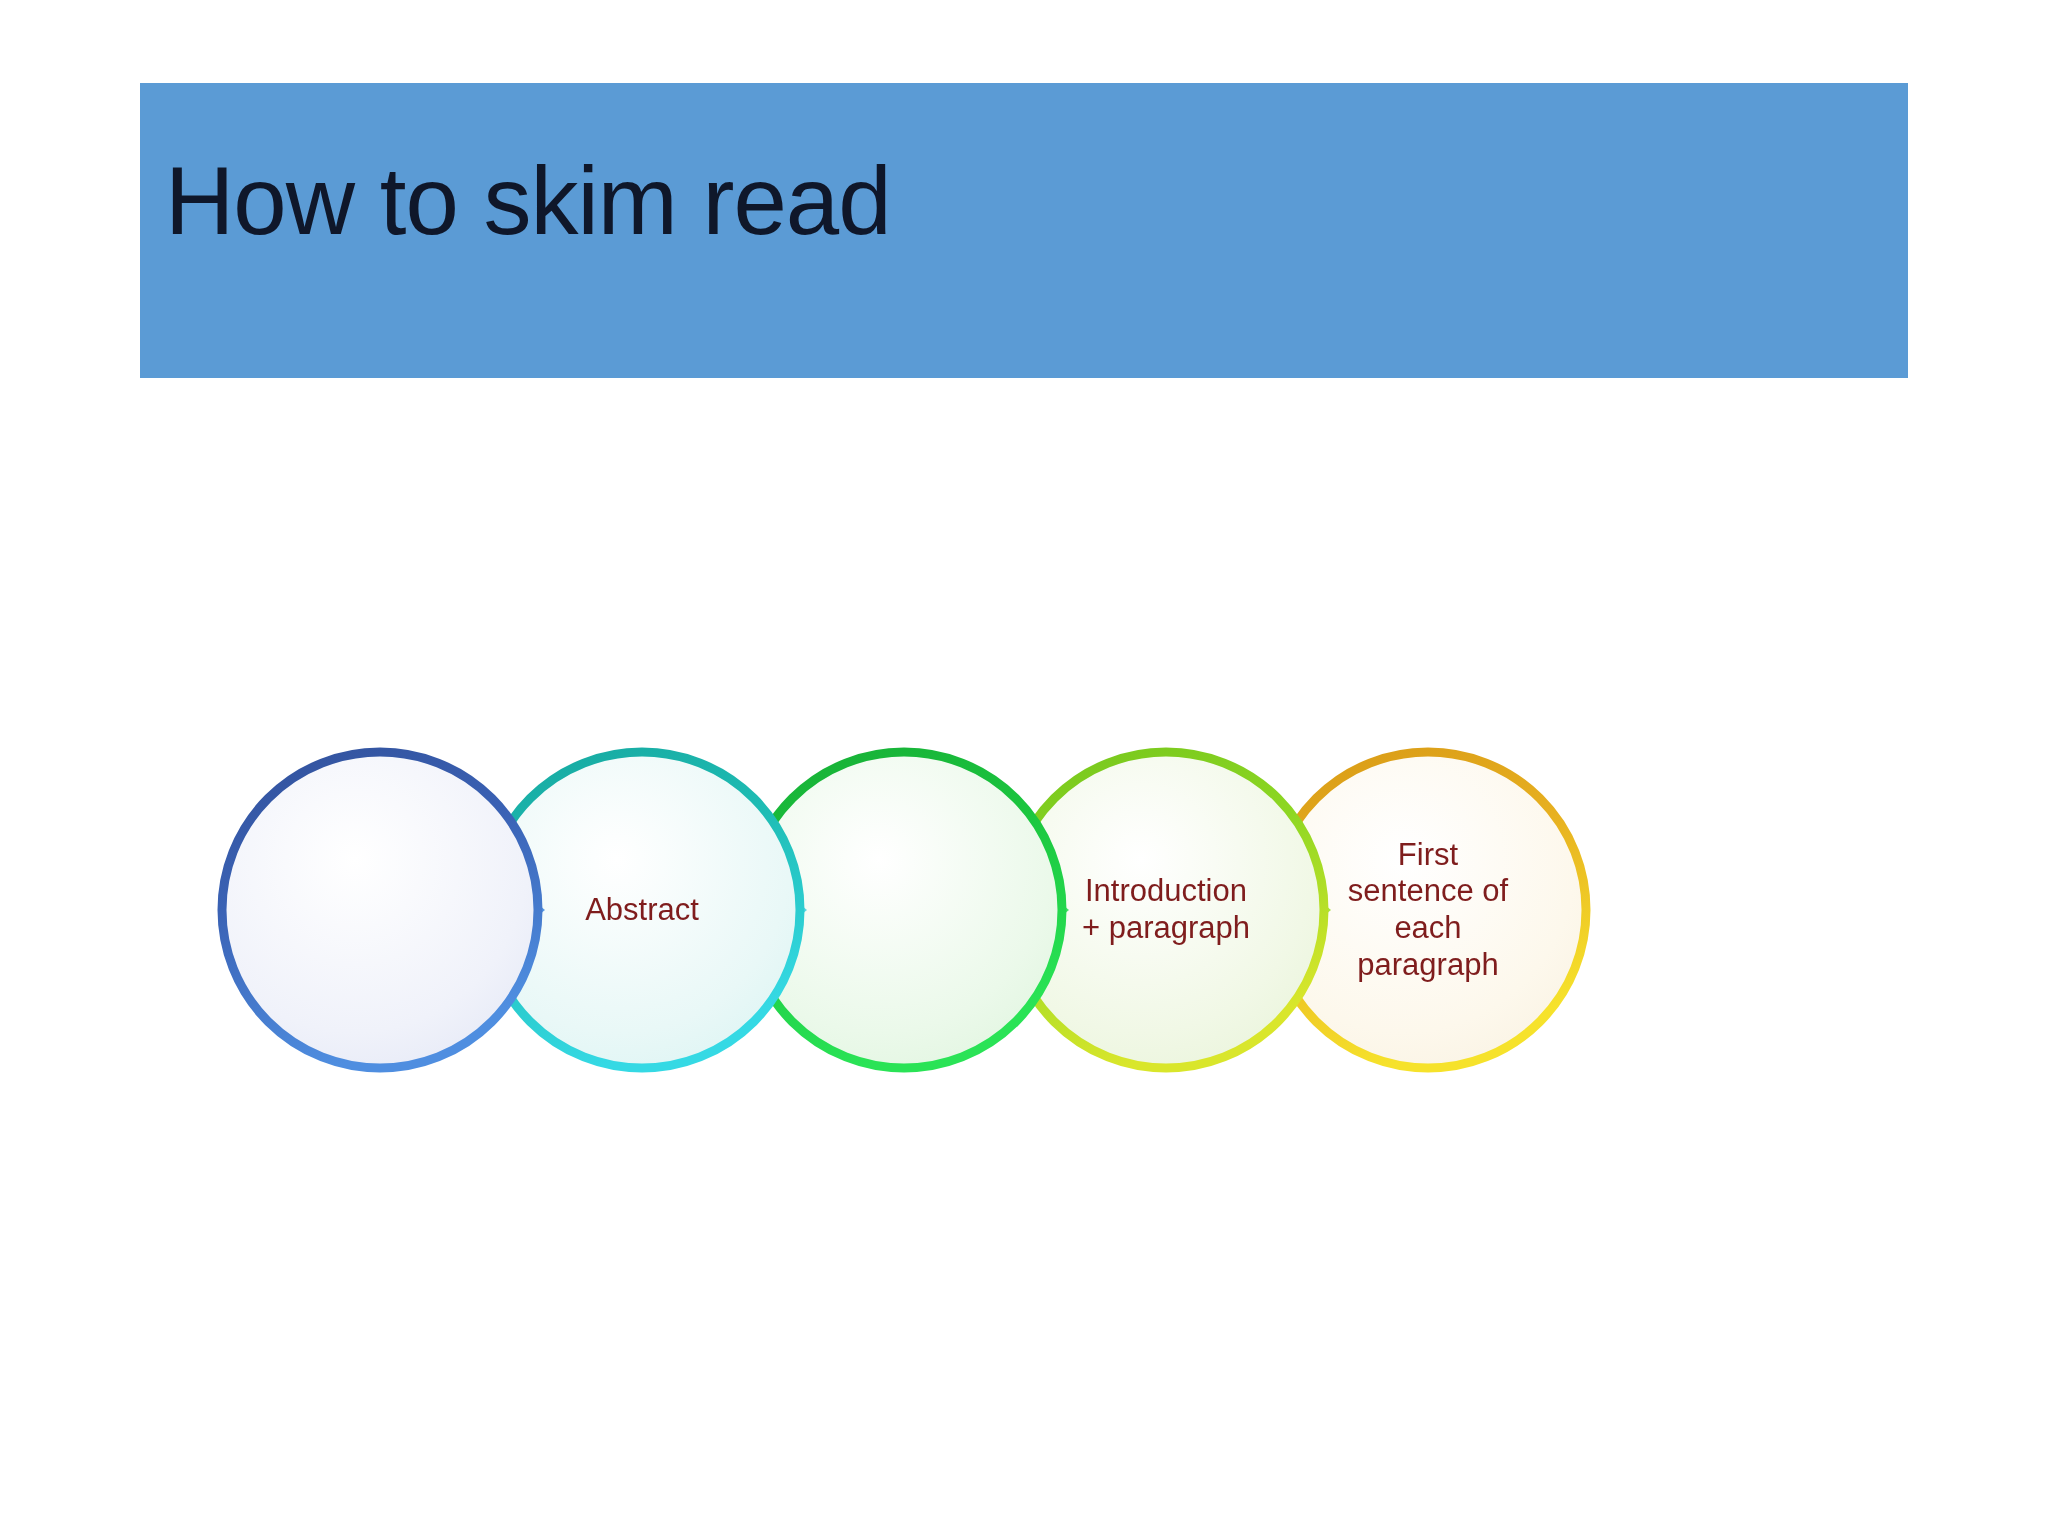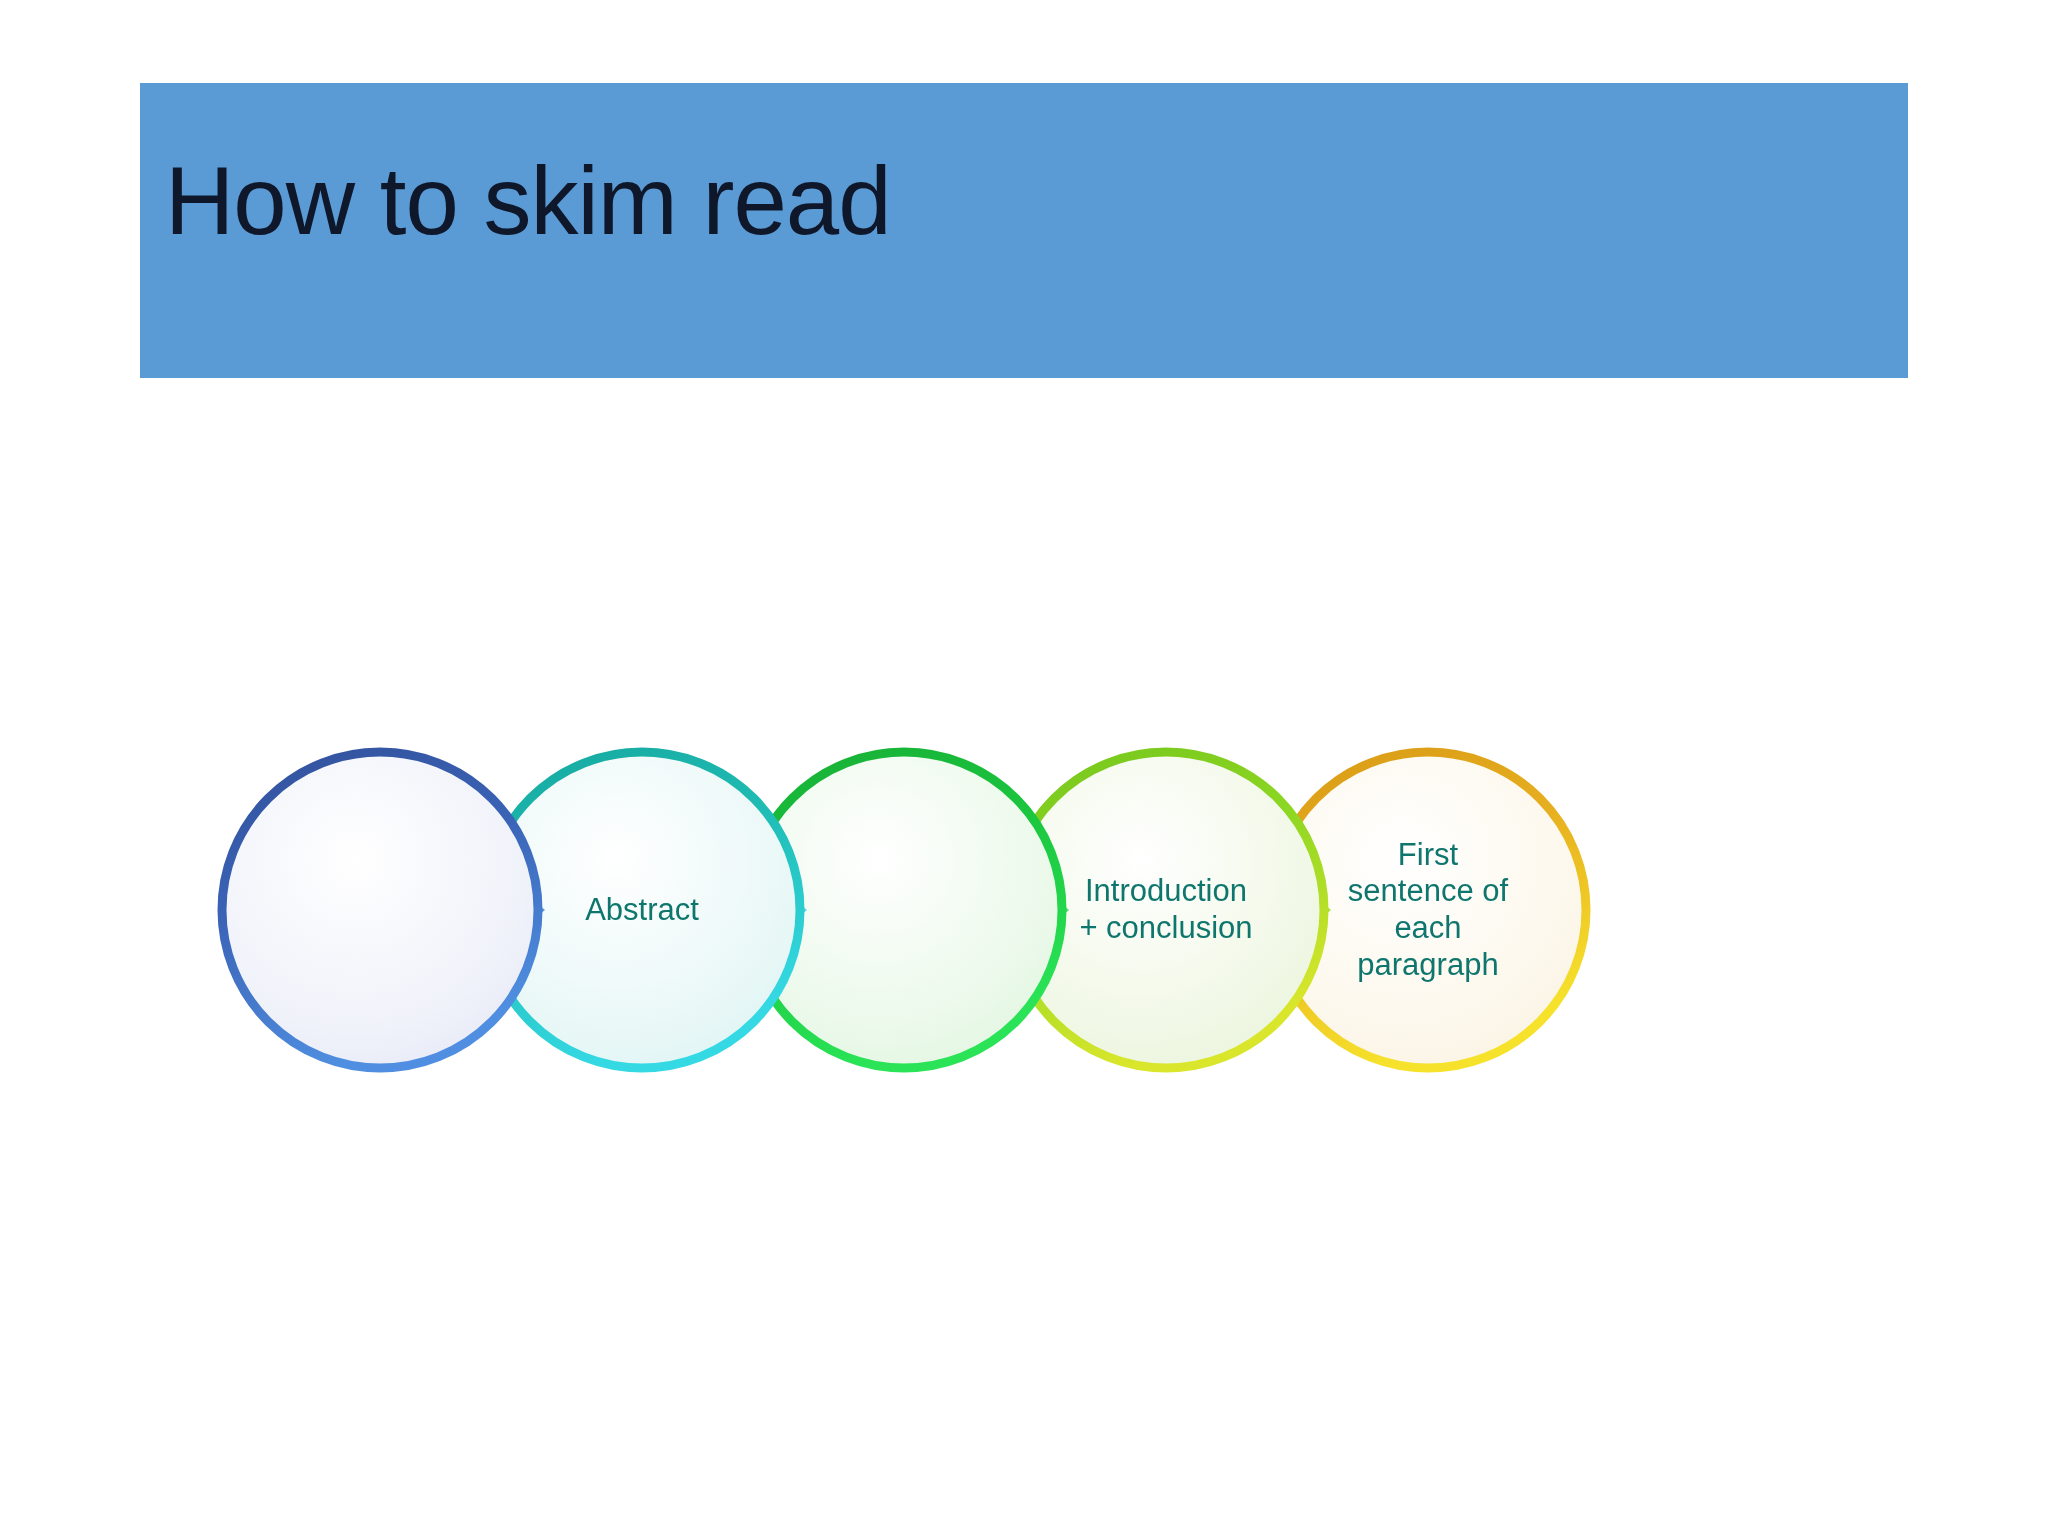--- a/index.html
+++ b/index.html
@@ -63,21 +63,21 @@
     left: 28px;
     top: 0;
     width: 274px;
     height: 330px;
     display: flex;
     align-items: center;
     justify-content: center;
     text-align: center;
     font-size: 31px;
     line-height: 1.18;
-    color: #0f766e;
+    color: #7f1d1d;
     white-space: pre-line;
     z-index: 5;
     pointer-events: none;
   }
   
   .s1 { left: 0px;    z-index: 10; }
   .s2 { left: 262px;  z-index: 9;  }
   .s3 { left: 524px;  z-index: 8;  }
   .s4 { left: 786px;  z-index: 7;  }
   .s5 { left: 1048px; z-index: 6;  }
@@ -179,21 +179,21 @@
         <linearGradient id="g4a" x1="0" y1="0" x2="0.3" y2="1">
           <stop offset="0%" stop-color="#71c81c"></stop>
           <stop offset="55%" stop-color="#8ddb24"></stop>
           <stop offset="100%" stop-color="#cdee6a"></stop>
         </linearGradient>
       </defs>
       <path d="M 235 88 L 330 165 L 235 242 Z" fill="url(#g4a)"></path>
       <circle cx="165" cy="165" r="158" fill="url(#g4f)" stroke="url(#g4b)" stroke-width="9"></circle>
     </svg>
     <div class="step-label">Introduction
-+ conclusion</div>
++ paragraph</div>
   </div>
 
   <div class="process-step s5">
     <svg class="step-svg" viewBox="0 0 330 330">
       <defs>
         <linearGradient id="g5b" x1="0" y1="0" x2="0.35" y2="1">
           <stop offset="0%" stop-color="#d89a16"></stop>
           <stop offset="45%" stop-color="#e7b020"></stop>
           <stop offset="100%" stop-color="#f6e22b"></stop>
         </linearGradient>

